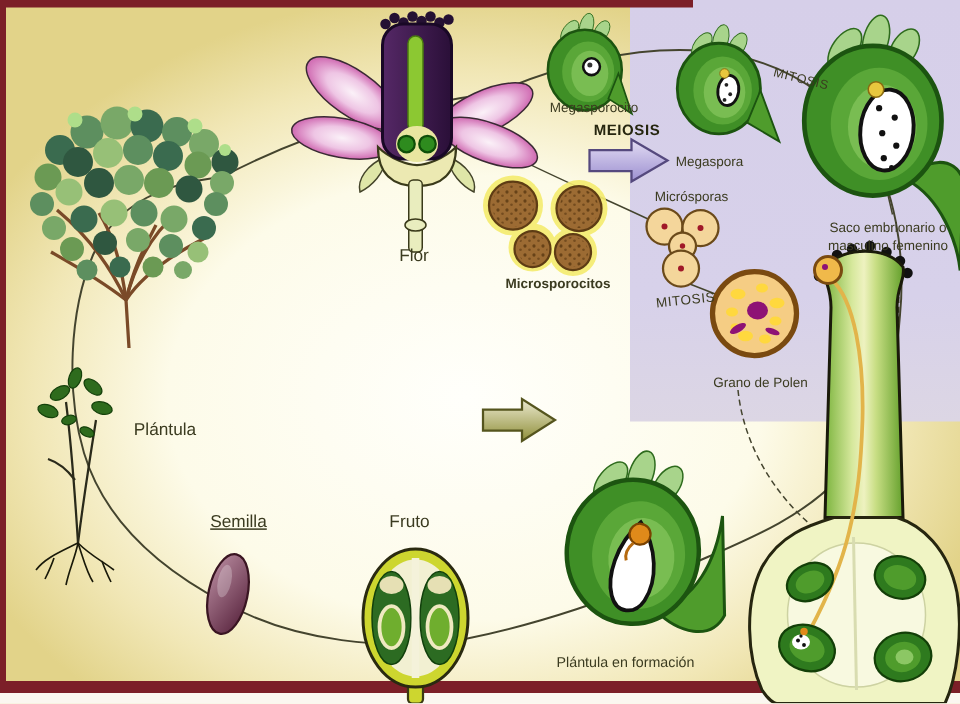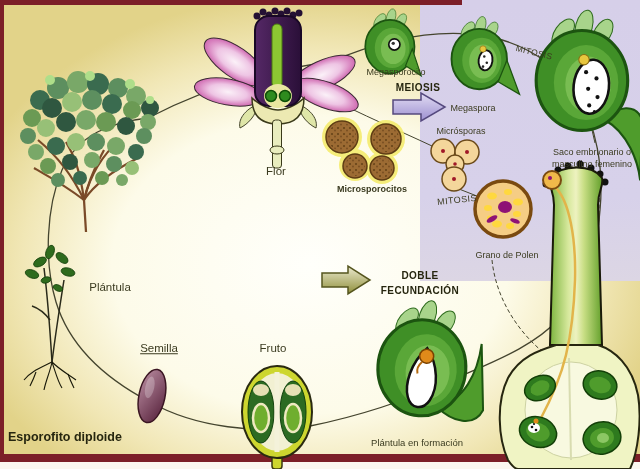--- a/index.html
+++ b/index.html
@@ -359,23 +359,18 @@
   <div class="lbl sz9" style="left:461px;top:131px;">Micrósporas</div>
   <div class="lbl sz9" style="left:372px;top:189px;font-weight:bold;">Microsporocitos</div>
   <div class="lbl sz9 caps" style="left:457px;top:200px;transform:translate(-50%,-50%) rotate(-6deg);">MITOSIS</div>
   <div class="lbl sz9" style="left:496px;top:256px;line-height:1.5;margin-left:11px;">
     <span class="line">Grano de Polen</span>
   </div>
   <div class="lbl sz9" style="left:592px;top:158px;">
     <span class="line">Saco embrionario o</span>
     <span class="line">masculino femenino</span>
   </div>
-  <div class="lbl sz10 bold caps" style="left:420px;top:283px;line-height:1.45;">
-    <span class="line">DOBLE</span>
-    <span class="line">FECUNDACIÓN</span>
-  </div>
   <div class="lbl sz11" style="left:110px;top:288px;text-align:right;">Plántula</div>
   <div class="lbl sz11" style="left:159px;top:349px;text-decoration:underline;">Semilla</div>
   <div class="lbl sz11" style="left:273px;top:349px;">Fruto</div>
-  <div class="lbl bold" style="left:8px;top:437px;transform:translate(0,-50%);font-size:12.5px;">Esporofito diploide</div>
   <div class="lbl sz95" style="left:417px;top:443px;">Plántula en formación</div>
 
 </div>
 
 </body></html>

